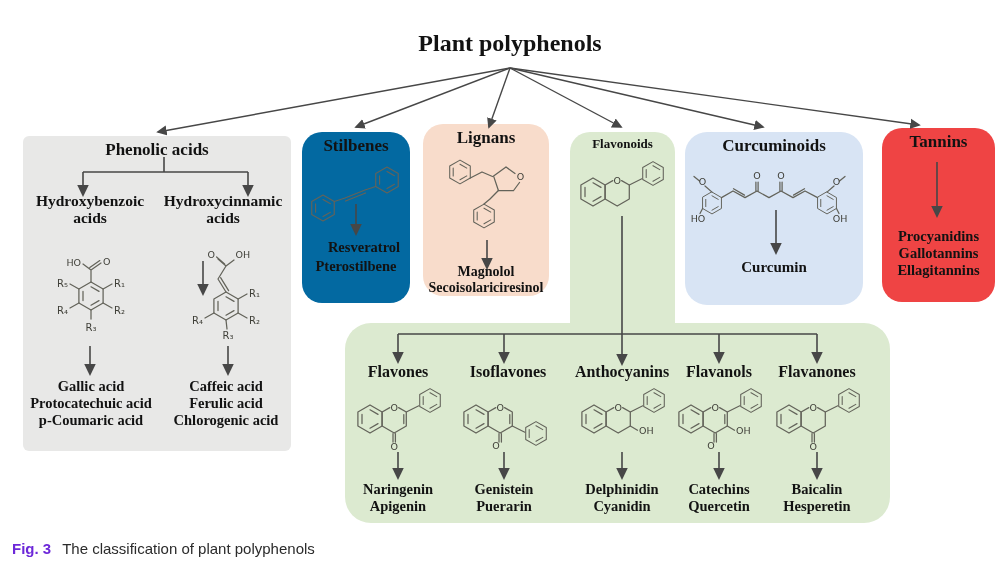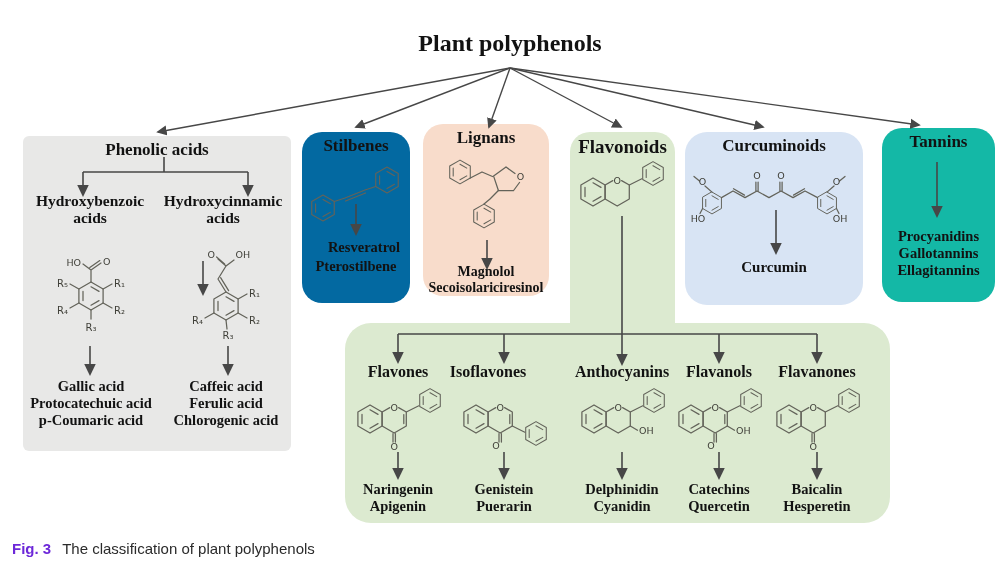--- a/index.html
+++ b/index.html
@@ -89,21 +89,21 @@
       <path class="bond" d="M70,21 L79,27.5 M83.5,36.5 L77.6,44.5 M77.6,44.5 L62.4,44.5 M62.4,44.5 L57.6,30.1 M57.6,30.1 L70,21"></path>
       <text class="atom" text-anchor="middle" x="84.5" y="33.5">O</text>
       <path class="bond" d="M62.4,44.5 L54,53 M54,53 L48,58.1"></path>
       <use href="#bz" xlink:href="#bz" class="bond" transform="translate(48,70) scale(0.85)"></use>
     </svg>
     <div class="ex ex-sm" style="left:0;top:140px;width:126px;">Magnolol</div>
     <div class="ex ex-sm" style="left:0;top:156px;width:126px;">Secoisolariciresinol</div>
   </div>
 
   <div class="box" style="left:570px;top:132px;width:105px;height:198px;background:#dcead0;border-radius:20px 20px 0 0;">
-    <div class="box-title" style="font-size:19px;">Flavonoids</div>
+    <div class="box-title" style="font-size:13px;">Flavonoids</div>
     <svg class="struct" style="left:3px;top:26px;" width="100" height="62" viewBox="0 0 100 62">
       <use href="#bz" xlink:href="#bz" class="bond" transform="translate(20,34)"></use>
       <path class="bond" d="M32.1,27 L32.1,41 L44.2,48 L56.3,41 L56.3,27 M32.1,27 L39.8,22.6 M56.3,27 L48.6,22.6"></path>
       <text class="atom" text-anchor="middle" x="44.2" y="25.8">O</text>
       <path class="bond" d="M56.3,27 L68.8,20.8"></path>
       <use href="#bz" xlink:href="#bz" class="bond" transform="translate(80,15.5) scale(0.85)"></use>
     </svg>
   </div>
 
   <div class="box" style="left:685px;top:132px;width:178px;height:173px;background:#d8e4f4;border-radius:22px;">
@@ -119,42 +119,42 @@
       <text class="atom" text-anchor="middle" x="69" y="13">O</text>
       <text class="atom" text-anchor="middle" x="93" y="13">O</text>
       <use href="#bz" xlink:href="#bz" class="bond" transform="translate(139,37) scale(0.78)"></use>
       <path class="bond" d="M139,26.1 L146,20 M151.5,15 L157,10.5 M148.5,42.5 L151,47.5"></path>
       <text class="atom" text-anchor="middle" x="148.5" y="18.5">O</text>
       <text class="atom" text-anchor="middle" x="152" y="56">OH</text>
     </svg>
     <div class="ex" style="left:0;top:127px;width:178px;font-size:15px;">Curcumin</div>
   </div>
 
-  <div class="box" style="left:882px;top:128px;width:113px;height:174px;background:#14b8a6;border-radius:20px;">
+  <div class="box" style="left:882px;top:128px;width:113px;height:174px;background:#ef4444;border-radius:20px;">
     <div class="box-title">Tannins</div>
     <div class="ex" style="left:0;top:100px;width:113px;">Procyanidins</div>
     <div class="ex" style="left:0;top:117px;width:113px;">Gallotannins</div>
     <div class="ex" style="left:0;top:134px;width:113px;">Ellagitannins</div>
   </div>
 
   <div class="bigbox" style="left:345px;top:323px;width:545px;height:200px;background:#dcead0;border-radius:26px;">
 
     <div class="col-head" style="left:-2px;top:40px;width:110px;">Flavones</div>
     <svg class="struct" style="left:5px;top:62px;" width="96" height="66" viewBox="0 0 96 66">
       <use href="#chromcore" xlink:href="#chromcore" class="bond"></use>
       <text class="atom" text-anchor="middle" x="44.2" y="25.8">O</text>
       <path class="bond" d="M56.3,27 L68.8,20.8 M53.8,29.5 L53.8,38.5"></path>
       <use href="#bz" xlink:href="#bz" class="bond" transform="translate(80,15.5) scale(0.85)"></use>
       <path class="bond" d="M43,48.6 L43,57 M45.4,48.6 L45.4,57"></path>
       <text class="atom" text-anchor="middle" x="44.2" y="65">O</text>
     </svg>
     <div class="ex" style="left:-7px;top:158px;width:120px;">Naringenin</div>
     <div class="ex" style="left:-7px;top:175px;width:120px;">Apigenin</div>
 
-    <div class="col-head" style="left:88px;top:40px;width:110px;">Isoflavones</div>
+    <div class="col-head" style="left:108px;top:40px;width:110px;">Isoflavones</div>
     <svg class="struct" style="left:111px;top:62px;" width="96" height="66" viewBox="0 0 96 66">
       <use href="#chromcore" xlink:href="#chromcore" class="bond"></use>
       <text class="atom" text-anchor="middle" x="44.2" y="25.8">O</text>
       <path class="bond" d="M56.3,41 L68.8,47.2 M53.8,29.5 L53.8,38.5"></path>
       <use href="#bz" xlink:href="#bz" class="bond" transform="translate(80,48.5) scale(0.85)"></use>
       <path class="bond" d="M43,48.6 L43,57 M45.4,48.6 L45.4,57"></path>
       <text class="atom" text-anchor="middle" x="40" y="64">O</text>
     </svg>
     <div class="ex" style="left:99px;top:158px;width:120px;">Genistein</div>
     <div class="ex" style="left:99px;top:175px;width:120px;">Puerarin</div>

